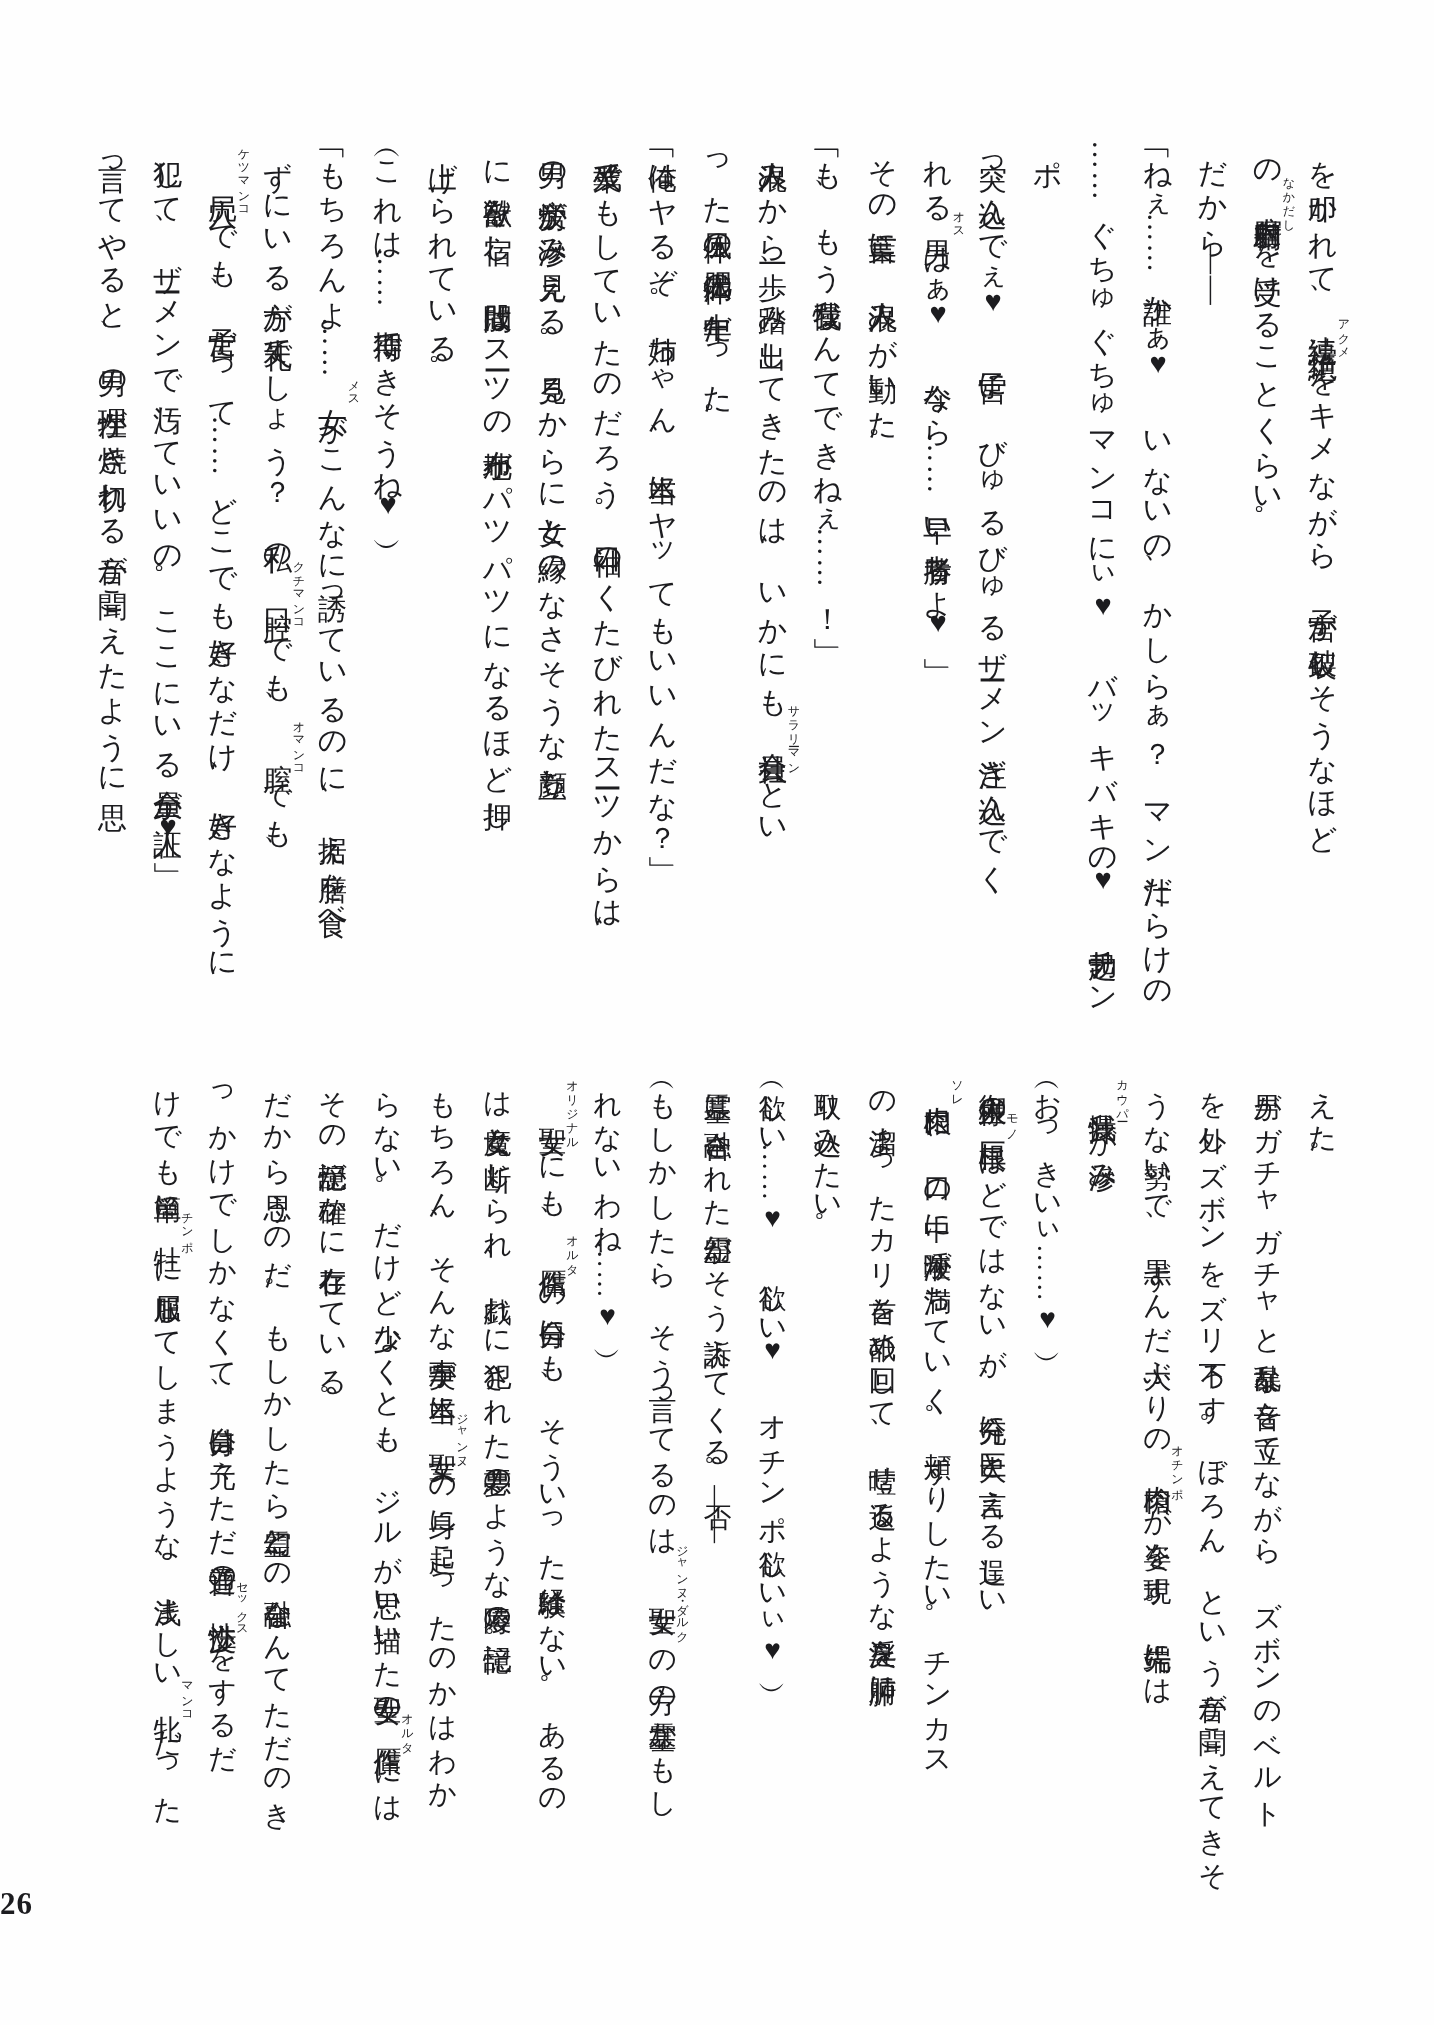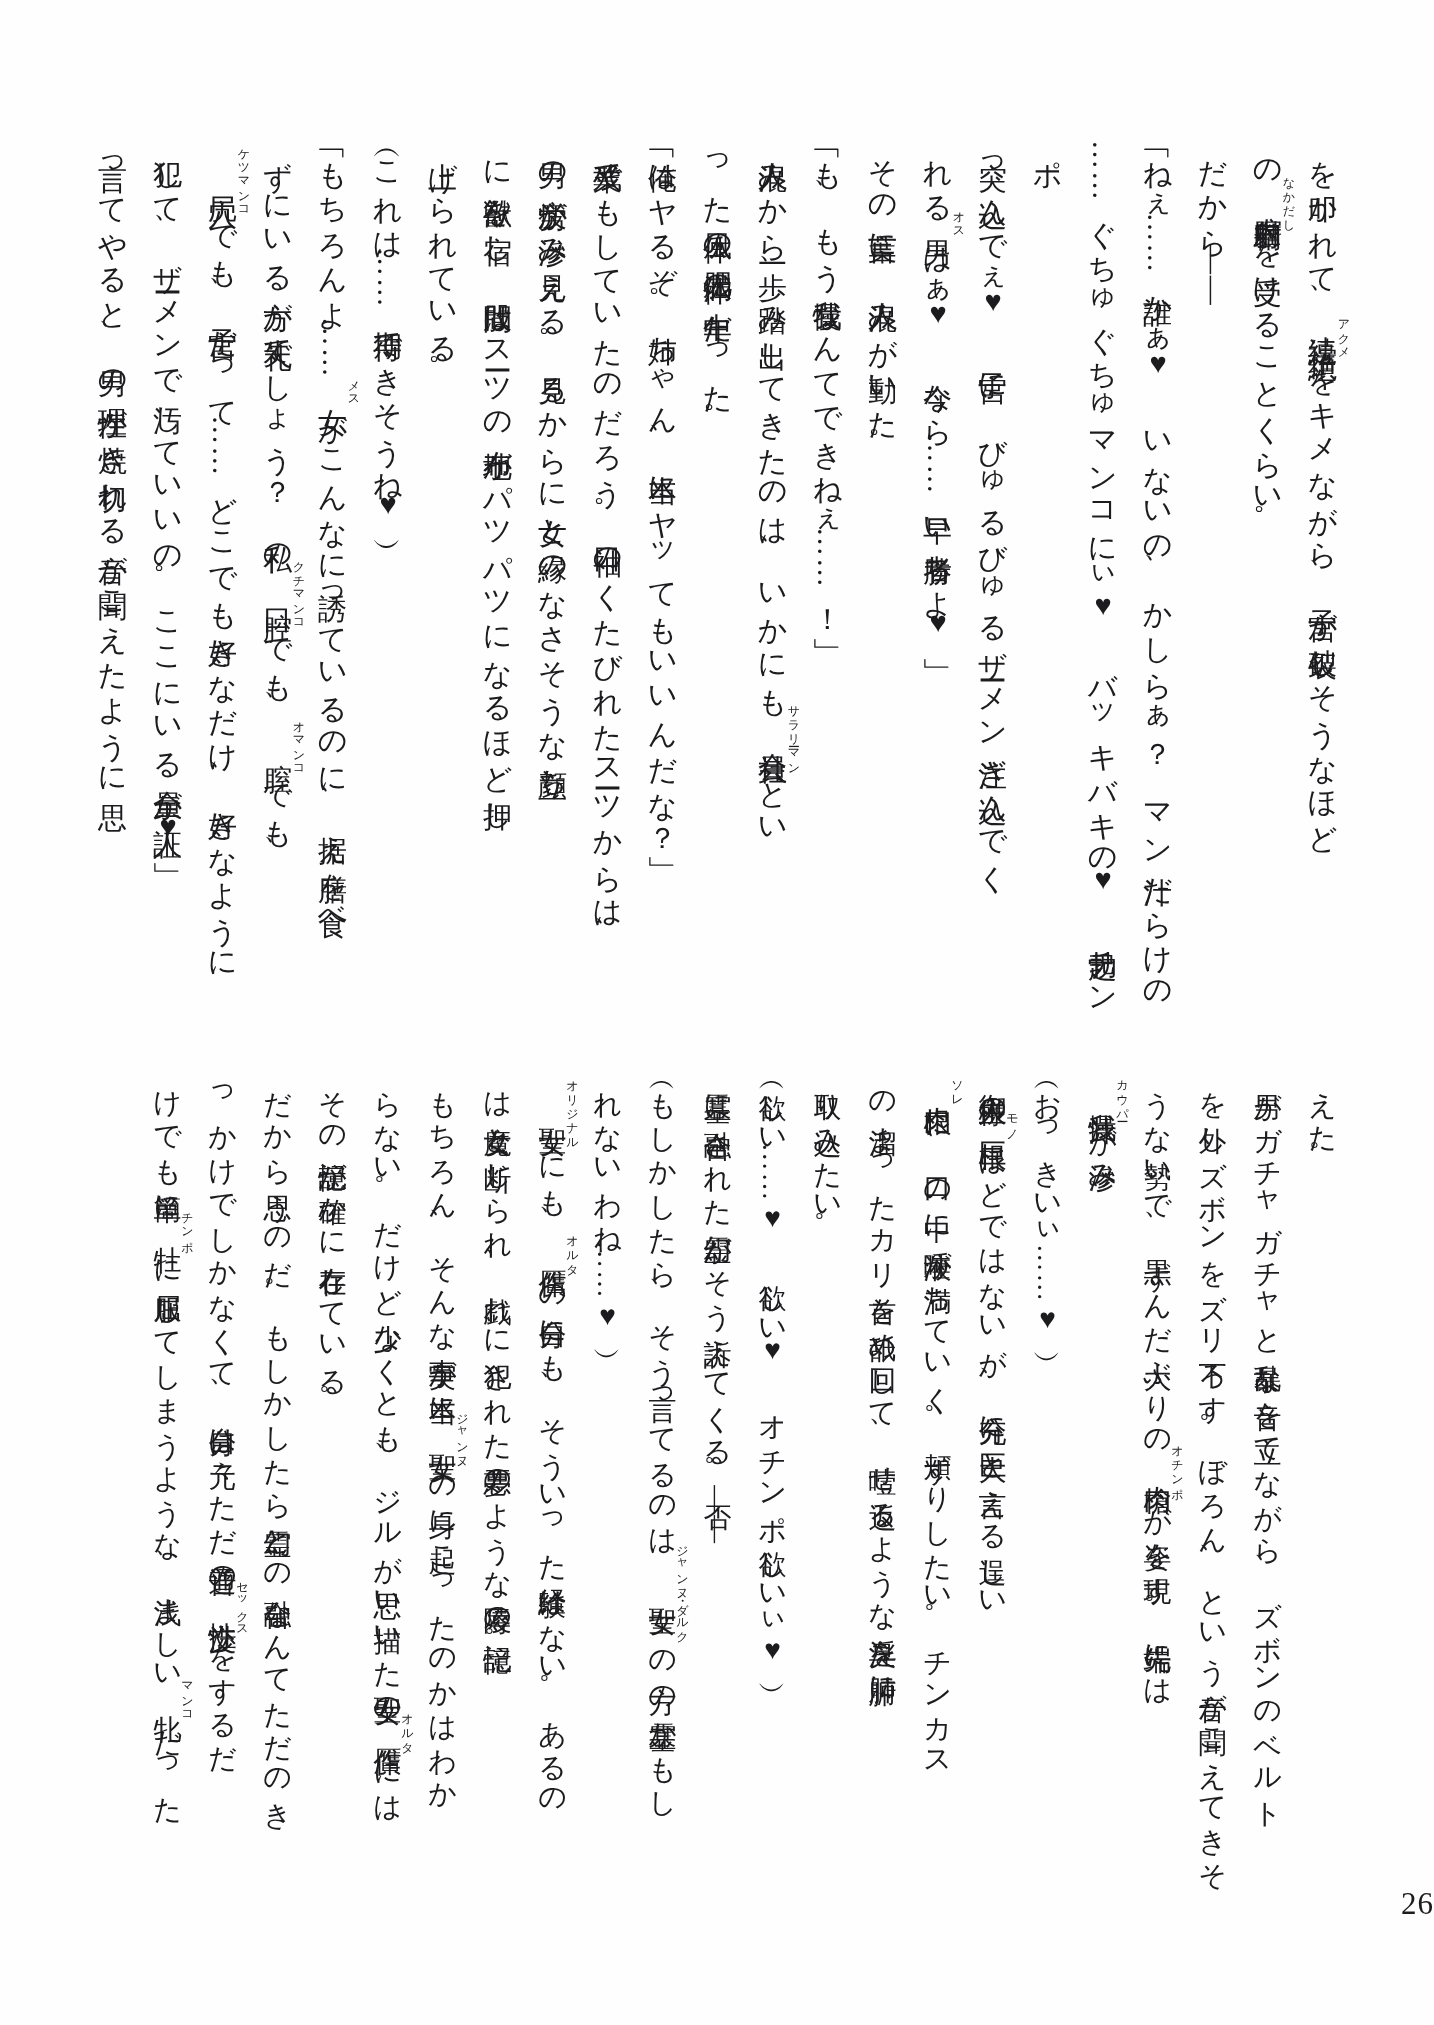--- a/index.html
+++ b/index.html
@@ -45,24 +45,25 @@
   ruby rt {
     font-size: 12px;
     letter-spacing: 0.5px;
     font-family: "Liberation Serif", "DejaVu Serif", serif;
   }
   .page-number {
     position: absolute;
     top: 1886px;
     left: 0;
     width: 100%;
-    text-align: right;
+    text-align: left;
     font-size: 31px;
     letter-spacing: 1px;
     color: #1c1c1f;
+    font-weight: bold;
   }
 </style>
 </head>
 <body style="background: rgb(254, 254, 254); color: rgb(28, 28, 31);">
 
 <div class="page">
   <section class="band band-top">
       <p>を叩かれて、連続<ruby>絶頂<rt>アクメ</rt></ruby>をキメながら、子宮が破裂しそうなほど</p>
       <p>の<ruby>膣内射精<rt>なかだし</rt></ruby>を受けることくらい。</p>
       <p>だから――</p>

